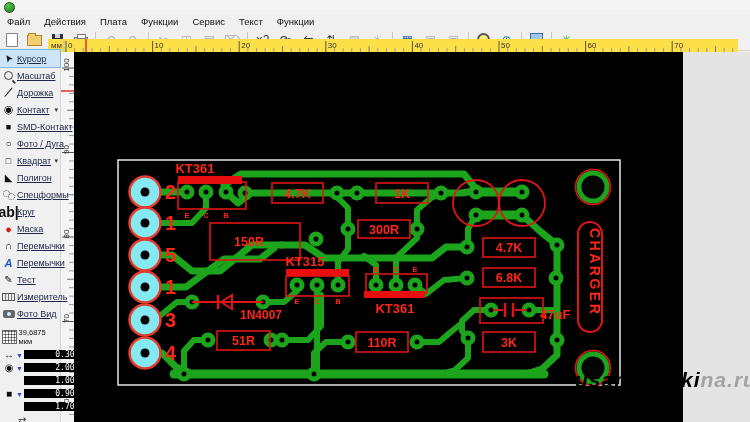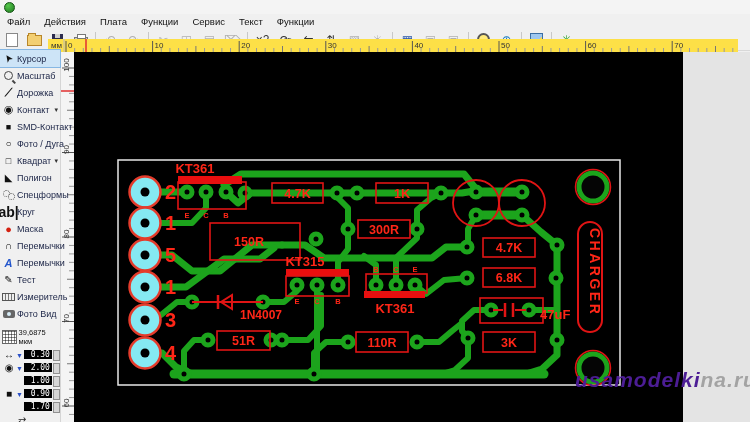--- a/index.html
+++ b/index.html
@@ -33,50 +33,50 @@
   .icon-printer:before{content:"";position:absolute;left:2px;top:-4px;width:7px;height:3px;background:#fff;border:1px solid #777;}
   .icon-zoomtb{width:9px;height:9px;border-radius:50%;border:2px solid #555;background:#ffe97a;position:relative;}
   .icon-zoomtb:after{content:"";position:absolute;right:-4px;bottom:-3px;width:5px;height:2px;background:#555;transform:rotate(45deg);}
   .icon-photo{width:11px;height:11px;background:linear-gradient(135deg,#9ec7f0 60%,#f5d45a 60%);border:1px solid #3a6ea5;}
   
   .leftpanel{position:absolute;left:0;top:50px;width:60px;height:372px;background:#f0f0f0;border-right:1px solid #d5d5d5;}
   .tool-row{height:17px;display:flex;align-items:center;padding-left:2px;position:relative;}
   .tool-row.selected{background:#cde4f7;outline:1px solid #86b7e3;}
   .tool-ic{width:13px;height:13px;display:flex;align-items:center;justify-content:center;
            font-size:10px;color:#111;flex:none;}
-  .tool-lbl{font-size:9px;color:#20294a;margin-left:2px;white-space:nowrap;}
+  .tool-lbl{font-size:9px;color:#20294a;margin-left:2px;white-space:nowrap;text-decoration:underline;}
   .tool-dd{position:absolute;right:2px;font-size:7px;color:#333;}
   .gearpair{position:relative;width:12px;height:10px;}
   .gearpair i{position:absolute;width:5px;height:5px;border:1.5px dotted #666;border-radius:50%;}
   .gearpair i:first-child{left:0;top:0;} .gearpair i:last-child{right:0;bottom:0;}
   .rulericon{width:12px;height:6px;border:1px solid #555;background:repeating-linear-gradient(90deg,#eee 0 2px,#777 2px 3px);}
   .camicon{width:12px;height:8px;background:#666;border-radius:2px;position:relative;}
   .camicon:after{content:"";position:absolute;left:4px;top:2px;width:4px;height:4px;border-radius:50%;background:#d7ecf7;}
   .grid-row{display:flex;align-items:center;margin:6px 0 4px 2px;}
   .gridicon{width:13px;height:12px;border:1px solid #666;
             background:repeating-linear-gradient(0deg,#fff 0 2px,#888 2px 3px),repeating-linear-gradient(90deg,#fff 0 2px,#888 2px 3px);background-blend-mode:multiply;}
   .grid-lbl{font-size:7.5px;margin-left:2px;color:#111;}
   .ctl-row{display:flex;align-items:flex-start;margin:2px 0 2px 2px;}
   .ctl-ic{width:14px;font-size:10px;color:#111;text-align:center;flex:none;line-height:10px;}
   .ctl-dd{font-size:7px;color:#2a50c8;margin:2px 1px 0 0;flex:none;}
   .valcol{display:flex;flex-direction:column;gap:2px;}
   .valbox{display:flex;}
   .val{width:26px;height:9px;background:#000;color:#fff;font-size:8px;line-height:9px;
-       text-align:right;padding-right:2px;font-family:"DejaVu Sans Mono",monospace;}
+       text-align:center;padding-right:2px;font-family:"DejaVu Sans Mono",monospace;padding-left:28px;}
   .spin{width:5px;height:9px;background:#d6d6d6;border:1px solid #909090;margin-left:1px;}
   .swap{font-size:10px;color:#222;margin:1px 0 0 18px;}
   
   .hruler{position:absolute;left:48px;top:39px;width:690px;height:13px;background:#fde047;border-bottom:1px solid #a8a8a8;}
   .vruler{position:absolute;left:60px;top:52px;width:14px;height:370px;background:#f4f4f4;border-right:1px solid #a8a8a8;}
   
   .canvas{position:absolute;left:74px;top:52px;width:609px;height:370px;background:#000;}
   .rightgap{position:absolute;left:683px;top:52px;width:67px;height:370px;background:#e4e4e4;}
   .watermark{position:absolute;left:575px;top:368px;font-style:italic;font-weight:bold;
              font-size:21px;letter-spacing:1px;white-space:nowrap;pointer-events:none;}
-  .wm-dim{color:#4c1d95;} .wm-bright{color:#a3a3a3;}
+  .wm-dim{color:#000000;} .wm-bright{color:#a3a3a3;}
 </style>
 </head>
 <body>
 
 <div id="app">
   <div class="titlebar">
     <div class="app-icon"></div>
   </div>
   <div class="menubar" id="menubar">
       <div class="menu-item">Файл</div>

